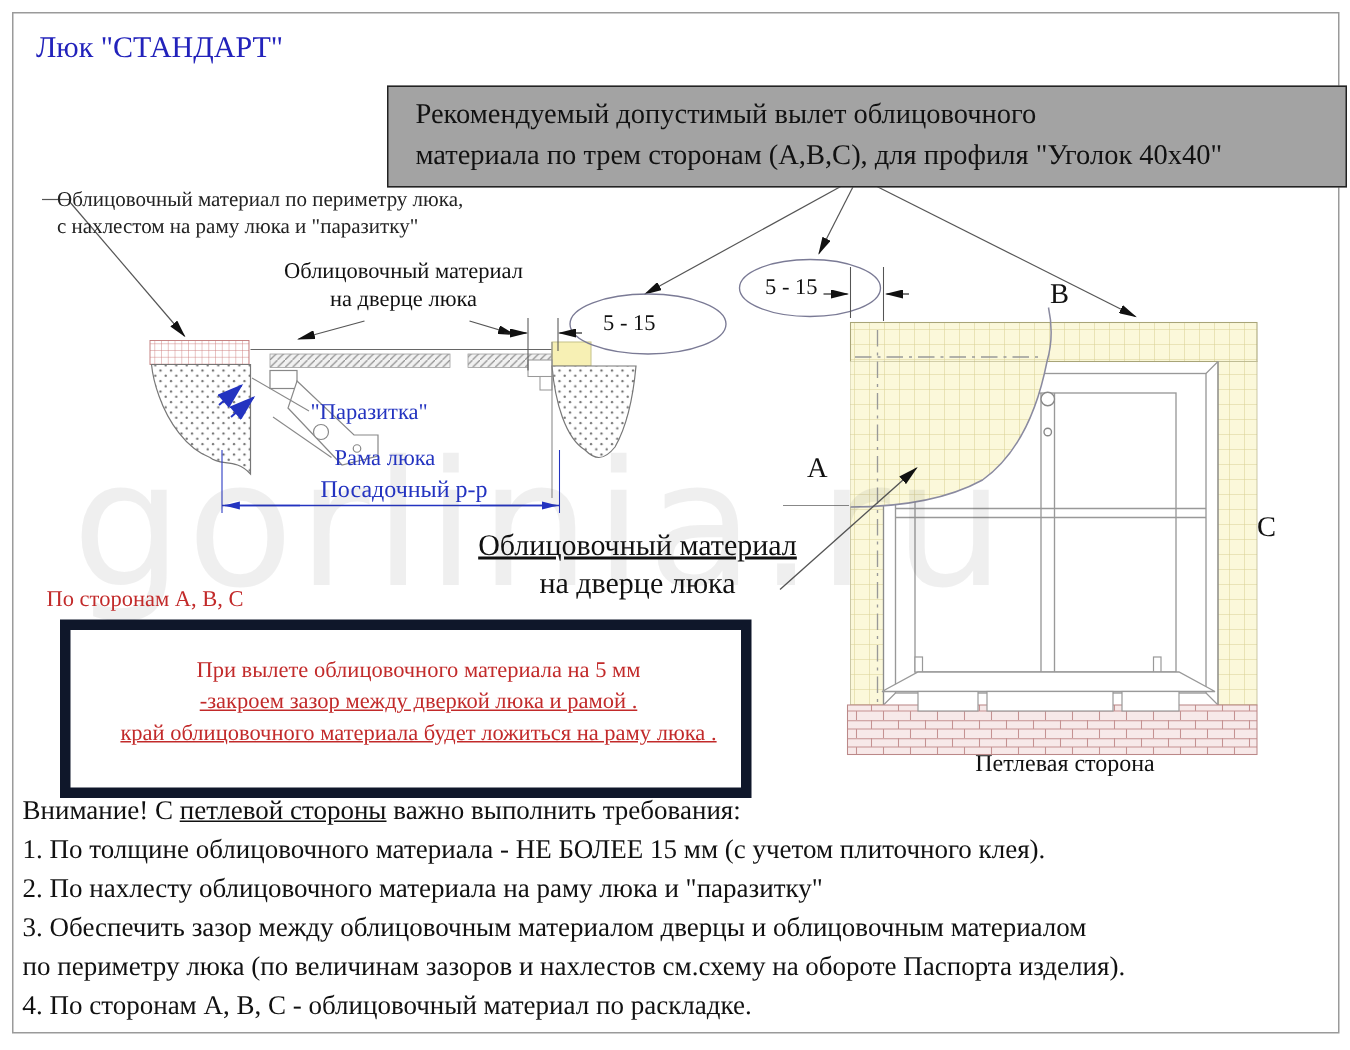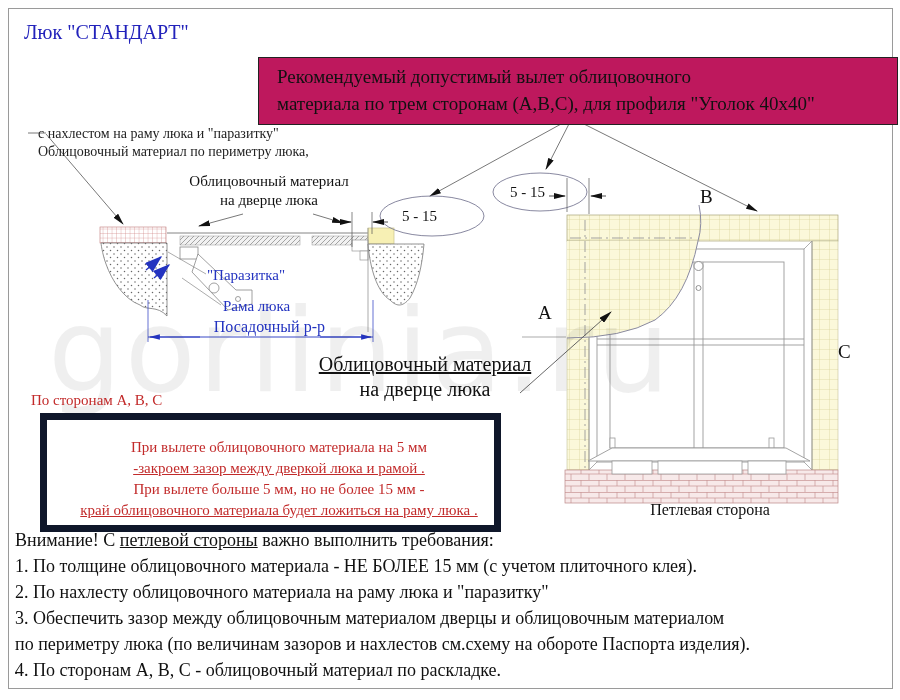--- a/index.html
+++ b/index.html
@@ -6,21 +6,21 @@
   body{width:900px;height:700px;position:relative;background:#fff;overflow:hidden;
        font-family:"Liberation Serif", serif;color:#111;}
   .abs{position:absolute;}
   #frame{left:8px;top:8px;width:883px;height:679px;border:1px solid #9a9a9a;z-index:0;}
   #wm{left:48px;top:283px;font-family:"DejaVu Sans",sans-serif;font-size:116px;font-weight:500;
       letter-spacing:3px;color:#444;opacity:0.08;z-index:3;pointer-events:none;}
   svg.draw{left:0;top:0;z-index:2;}
   .lbl{z-index:4;line-height:1.18;}
   #title{left:24px;top:21px;font-size:20px;color:#2222bb;}
   #notebox{left:258px;top:57px;width:612px;border:1.5px solid #222;padding:5px 8px 7px 18px;
-           font-size:19px;line-height:27px;background:#be185d;}
+           font-size:19px;line-height:27px;background:#a3a3a3;}
   #callout1{left:38px;top:125px;font-size:14px;line-height:18px;color:#222;}
   #callout2{left:182px;top:172px;width:174px;font-size:15px;line-height:19px;text-align:center;}
   .blue{color:#2333c0;}
   #lbl-parasitka{left:207px;top:267px;font-size:15px;}
   #lbl-rama{left:223px;top:298px;font-size:15px;}
   #lbl-seat{left:195px;top:318px;width:130px;text-align:right;font-size:16px;}
   .dim515{font-size:15px;width:60px;text-align:left;}
   #dim1{left:402px;top:208px;}
   #dim2{left:510px;top:184px;}
   .sideletter{font-size:19px;}
@@ -158,22 +158,22 @@
 </svg>
 
 <div class="abs lbl" id="title">Люк "СТАНДАРТ"</div>
 
 <div class="abs lbl" id="notebox">
   <div>Рекомендуемый допустимый вылет облицовочного</div>
   <div>материала по трем сторонам (А,В,С), для профиля "Уголок 40x40"</div>
 </div>
 
 <div class="abs lbl" id="callout1">
+  <div>Облицовочный материал по периметру люка,</div>
   <div>с нахлестом на раму люка и "паразитку"</div>
-  <div>Облицовочный материал по периметру люка,</div>
 </div>
 
 <div class="abs lbl" id="callout2">
   <div>Облицовочный материал</div>
   <div>на дверце люка</div>
 </div>
 
 <div class="abs lbl blue" id="lbl-parasitka">"Паразитка"</div>
 <div class="abs lbl blue" id="lbl-rama">Рама люка</div>
 <div class="abs lbl blue" id="lbl-seat">Посадочный р-р</div>
@@ -190,21 +190,20 @@
   <div>на дверце люка</div>
 </div>
 
 <div class="abs lbl" id="hinge">Петлевая сторона</div>
 
 <div class="abs lbl red" id="redhead">По сторонам А, В, С</div>
 
 <div class="abs lbl red" id="redbox">
   <div>При вылете облицовочного материала  на 5 мм</div>
   <div class="u">-закроем зазор между дверкой люка и рамой .</div>
-  <div>При вылете больше 5 мм, но не более 15 мм -</div>
   <div class="u">край облицовочного материала будет ложиться на раму люка .</div>
 </div>
 
 <div class="abs lbl" id="reqs">
   <div><span>Внимание! С </span><span class="u">петлевой стороны</span><span> важно выполнить требования:</span></div>
   <div>1. По толщине облицовочного материала - НЕ БОЛЕЕ 15 мм (с учетом плиточного клея).</div>
   <div>2. По нахлесту облицовочного материала на раму люка и "паразитку"</div>
   <div>3. Обеспечить зазор между облицовочным материалом дверцы и облицовочным материалом</div>
   <div> по периметру люка (по величинам зазоров и нахлестов см.схему на обороте Паспорта изделия).</div>
   <div>4. По сторонам А, В, С - облицовочный материал по раскладке.</div>

